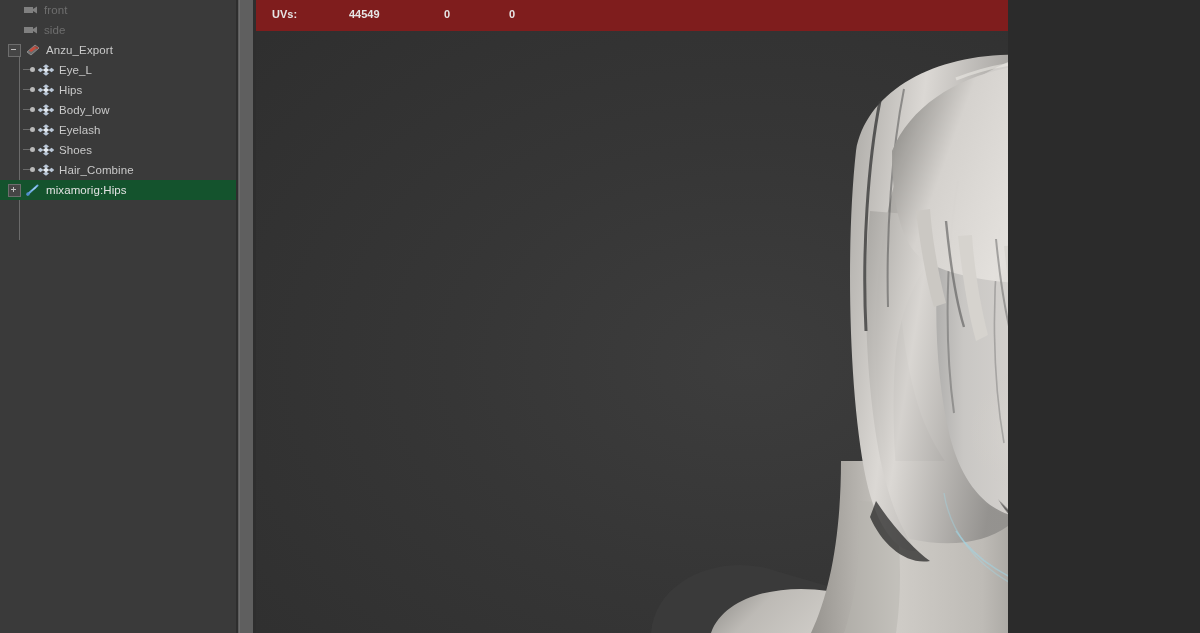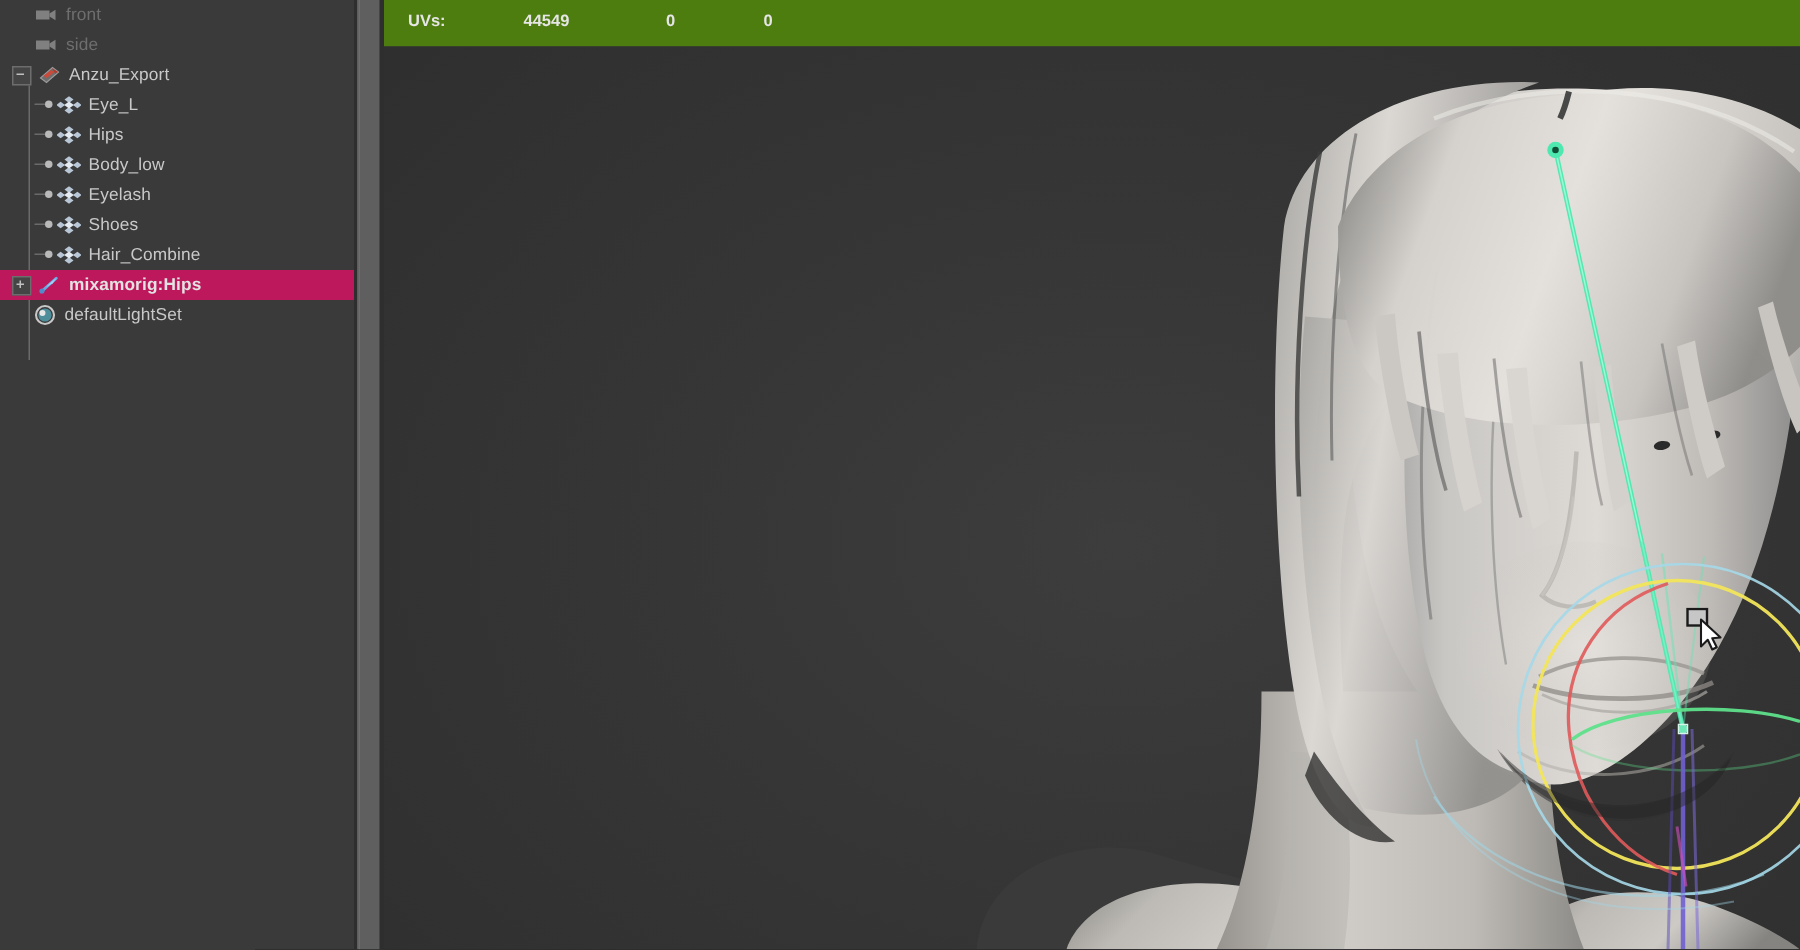--- a/index.html
+++ b/index.html
@@ -3,21 +3,21 @@
 <meta charset="utf-8">
 <style>
   html, body {
     margin: 0;
     padding: 0;
     background: #2b2b2b;
     font-family: "Liberation Sans", sans-serif;
   }
   #app {
     position: relative;
-    width: 1200px;
+    width: 1008px;
     height: 633px;
     overflow: hidden;
     background: #333333;
   }
 
   
   #outliner {
     position: absolute;
     left: 0; top: 0;
     width: 236px; height: 633px;
@@ -29,23 +29,22 @@
     height: 20px;
     display: flex;
     align-items: center;
     font-size: 11.5px;
     color: #c9c9c9;
     white-space: nowrap;
     user-select: none;
   }
   .tree-row.dim { color: #6e6e6e; }
   .tree-row.selected {
-    background: #be185d;
+    background: #14532d;
     color: #e2e2e2;
-    font-weight: bold;
   }
   .tree-row .expander {
     width: 11px; height: 11px;
     border: 1px solid #6d6d6d;
     background: #454545;
     position: relative;
     flex: 0 0 auto;
     margin-right: 4px;
   }
   .tree-row .expander::before {
@@ -115,21 +114,21 @@
     position: absolute; left: 3px; top: 0; width: 13px; height: 100%;
     background: #5f5f5f;
     border-left: 1px solid #6e6e6e;
   }
 
   
   #hud {
     position: absolute;
     left: 256px; top: 0;
     width: 944px; height: 31px;
-    background: #4d7c0f;
+    background: #7f1d1d;
   }
   #hud .hud-row {
     position: absolute;
     top: 8px; left: 0;
     height: 14px;
     font-size: 11px;
     font-weight: bold;
     color: #e6e6e6;
     white-space: nowrap;
   }
@@ -282,29 +281,20 @@
         </div>
         <div class="tree-row selected">
           <span class="spacer" style="width: 8px;"></span>
           <span class="expander plus"></span>
           <span class="icon"><svg width="16" height="14" viewBox="0 0 16 14" style="opacity: 1;">
               <path d="M2.5,11.5 L12.5,2.5" stroke="#6ba8e0" stroke-width="2" stroke-linecap="round"></path>
               <path d="M5.5,8.6 L9.2,4.8 L12.8,2.2 L10.2,5.8 Z" fill="#9fd0f5"></path>
               <circle cx="3" cy="11" r="1.7" fill="#4f8ccc"></circle>
             </svg></span>
           <span class="label">mixamorig:Hips</span>
-        </div>
-        <div class="tree-row">
-          <span class="spacer" style="width: 22px;"></span>
-          <span class="icon"><svg width="16" height="14" viewBox="0 0 16 14" style="opacity: 1;">
-              <circle cx="8" cy="7" r="6" fill="none" stroke="#c7c7c7" stroke-width="1.4"></circle>
-              <circle cx="8" cy="7" r="4.4" fill="#4f8f9c"></circle>
-              <circle cx="6.3" cy="5.6" r="2" fill="#e8e8e8"></circle>
-            </svg></span>
-          <span class="label">defaultLightSet</span>
         </div>
       </div>
   </div>
 
   <div id="panel-gutter">
     <div class="edge-l"></div>
     <div class="thumb"></div>
     <div class="edge-r"></div>
   </div>
 

